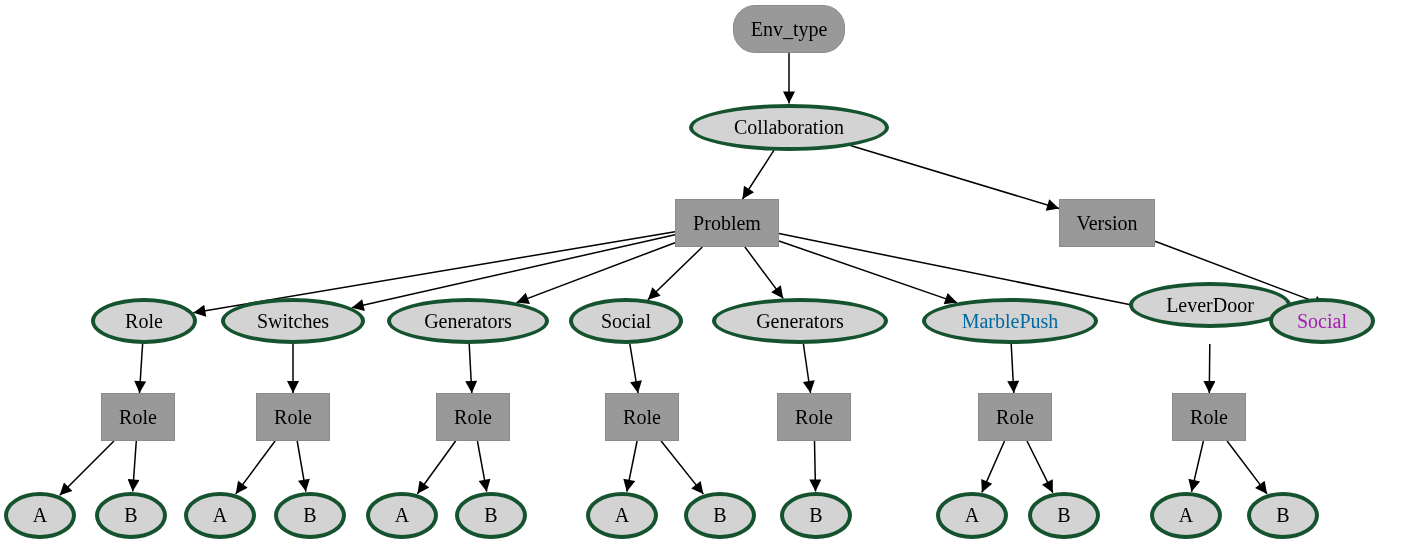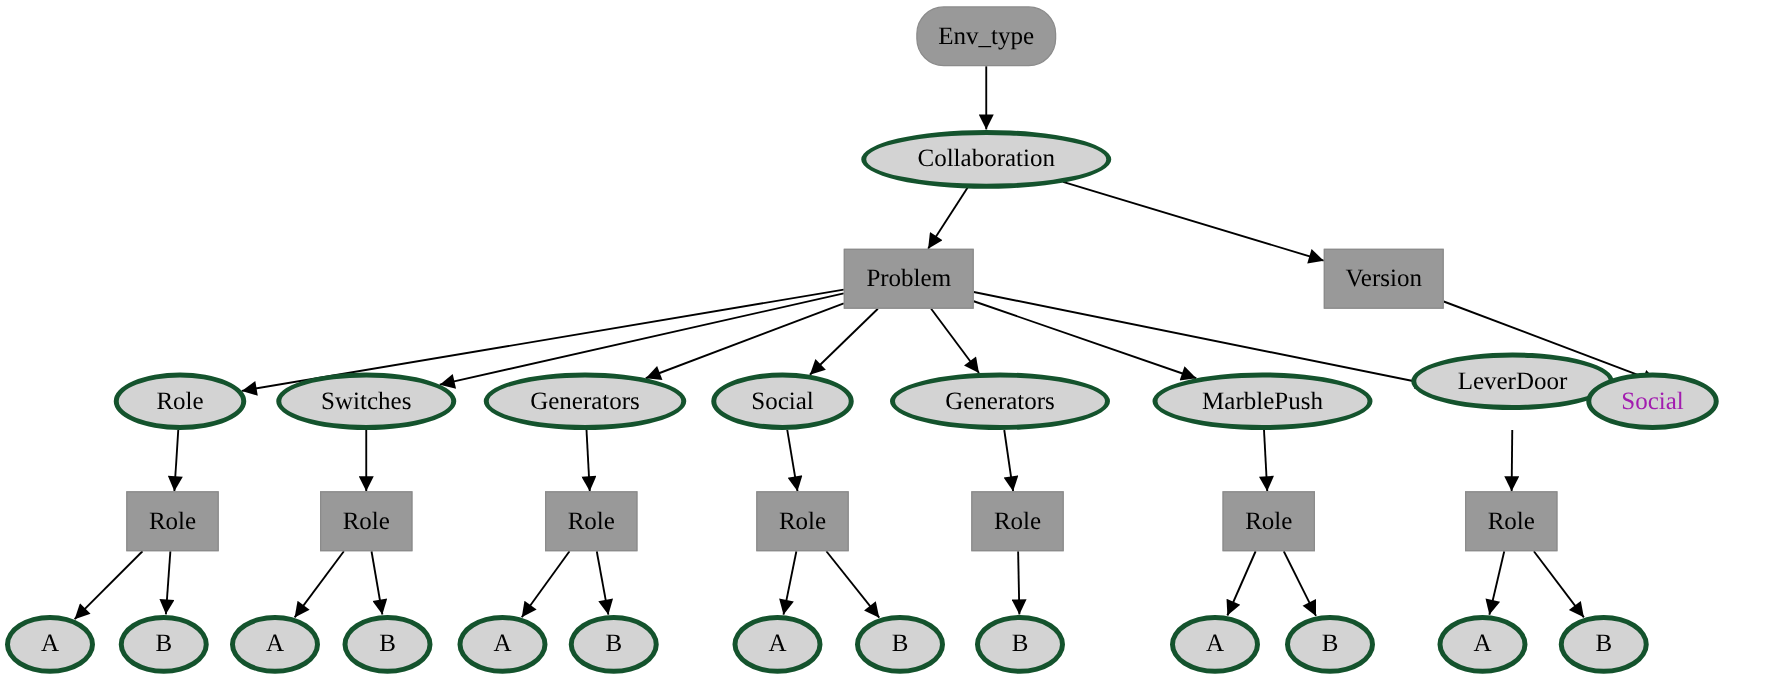--- a/index.html
+++ b/index.html
@@ -74,21 +74,21 @@
   <div id="node-layer">
       <div class="node box" style="left: 733px; top: 5px; width: 112px; height: 48px; background: rgb(153, 153, 153); color: rgb(0, 0, 0); border-radius: 22px;">Env_type</div>
       <div class="node ellipse" style="left: 689px; top: 103.5px; width: 200px; height: 47px; background: rgb(211, 211, 211); color: rgb(0, 0, 0);">Collaboration</div>
       <div class="node box" style="left: 675px; top: 199px; width: 104px; height: 48px; background: rgb(153, 153, 153); color: rgb(0, 0, 0);">Problem</div>
       <div class="node box" style="left: 1059px; top: 199px; width: 96px; height: 48px; background: rgb(153, 153, 153); color: rgb(0, 0, 0); text-align: center;">Version</div>
       <div class="node ellipse" style="left: 91px; top: 298px; width: 106px; height: 46px; background: rgb(211, 211, 211); color: rgb(0, 0, 0);">Role</div>
       <div class="node ellipse" style="left: 221px; top: 298px; width: 144px; height: 46px; background: rgb(211, 211, 211); color: rgb(0, 0, 0);">Switches</div>
       <div class="node ellipse" style="left: 387px; top: 298px; width: 162px; height: 46px; background: rgb(211, 211, 211); color: rgb(0, 0, 0);">Generators</div>
       <div class="node ellipse" style="left: 569px; top: 298px; width: 114px; height: 46px; background: rgb(211, 211, 211); color: rgb(0, 0, 0);">Social</div>
       <div class="node ellipse" style="left: 712px; top: 298px; width: 176px; height: 46px; background: rgb(211, 211, 211); color: rgb(0, 0, 0);">Generators</div>
-      <div class="node ellipse" style="left: 922px; top: 298px; width: 176px; height: 46px; background: rgb(211, 211, 211); color: #000000;">MarblePush</div>
+      <div class="node ellipse" style="left: 922px; top: 298px; width: 176px; height: 46px; background: rgb(211, 211, 211); color: #0369a1;">MarblePush</div>
       <div class="node ellipse" style="left: 1129px; top: 282px; width: 162px; height: 46px; background: rgb(211, 211, 211); color: rgb(0, 0, 0);">LeverDoor</div>
       <div class="node ellipse" style="left: 1269px; top: 298px; width: 106px; height: 46px; background: rgb(211, 211, 211); color: #a21caf;">Social</div>
       <div class="node box" style="left: 101px; top: 393px; width: 74px; height: 48px; background: rgb(153, 153, 153); color: rgb(0, 0, 0);">Role</div>
       <div class="node box" style="left: 256px; top: 393px; width: 74px; height: 48px; background: rgb(153, 153, 153); color: rgb(0, 0, 0);">Role</div>
       <div class="node box" style="left: 436px; top: 393px; width: 74px; height: 48px; background: rgb(153, 153, 153); color: rgb(0, 0, 0);">Role</div>
       <div class="node box" style="left: 605px; top: 393px; width: 74px; height: 48px; background: rgb(153, 153, 153); color: rgb(0, 0, 0);">Role</div>
       <div class="node box" style="left: 777px; top: 393px; width: 74px; height: 48px; background: rgb(153, 153, 153); color: rgb(0, 0, 0);">Role</div>
       <div class="node box" style="left: 978px; top: 393px; width: 74px; height: 48px; background: rgb(153, 153, 153); color: rgb(0, 0, 0);">Role</div>
       <div class="node box" style="left: 1172px; top: 393px; width: 74px; height: 48px; background: rgb(153, 153, 153); color: rgb(0, 0, 0);">Role</div>
       <div class="node ellipse" style="left: 4px; top: 491.5px; width: 72px; height: 47px; background: rgb(211, 211, 211); color: rgb(0, 0, 0);">A</div>

